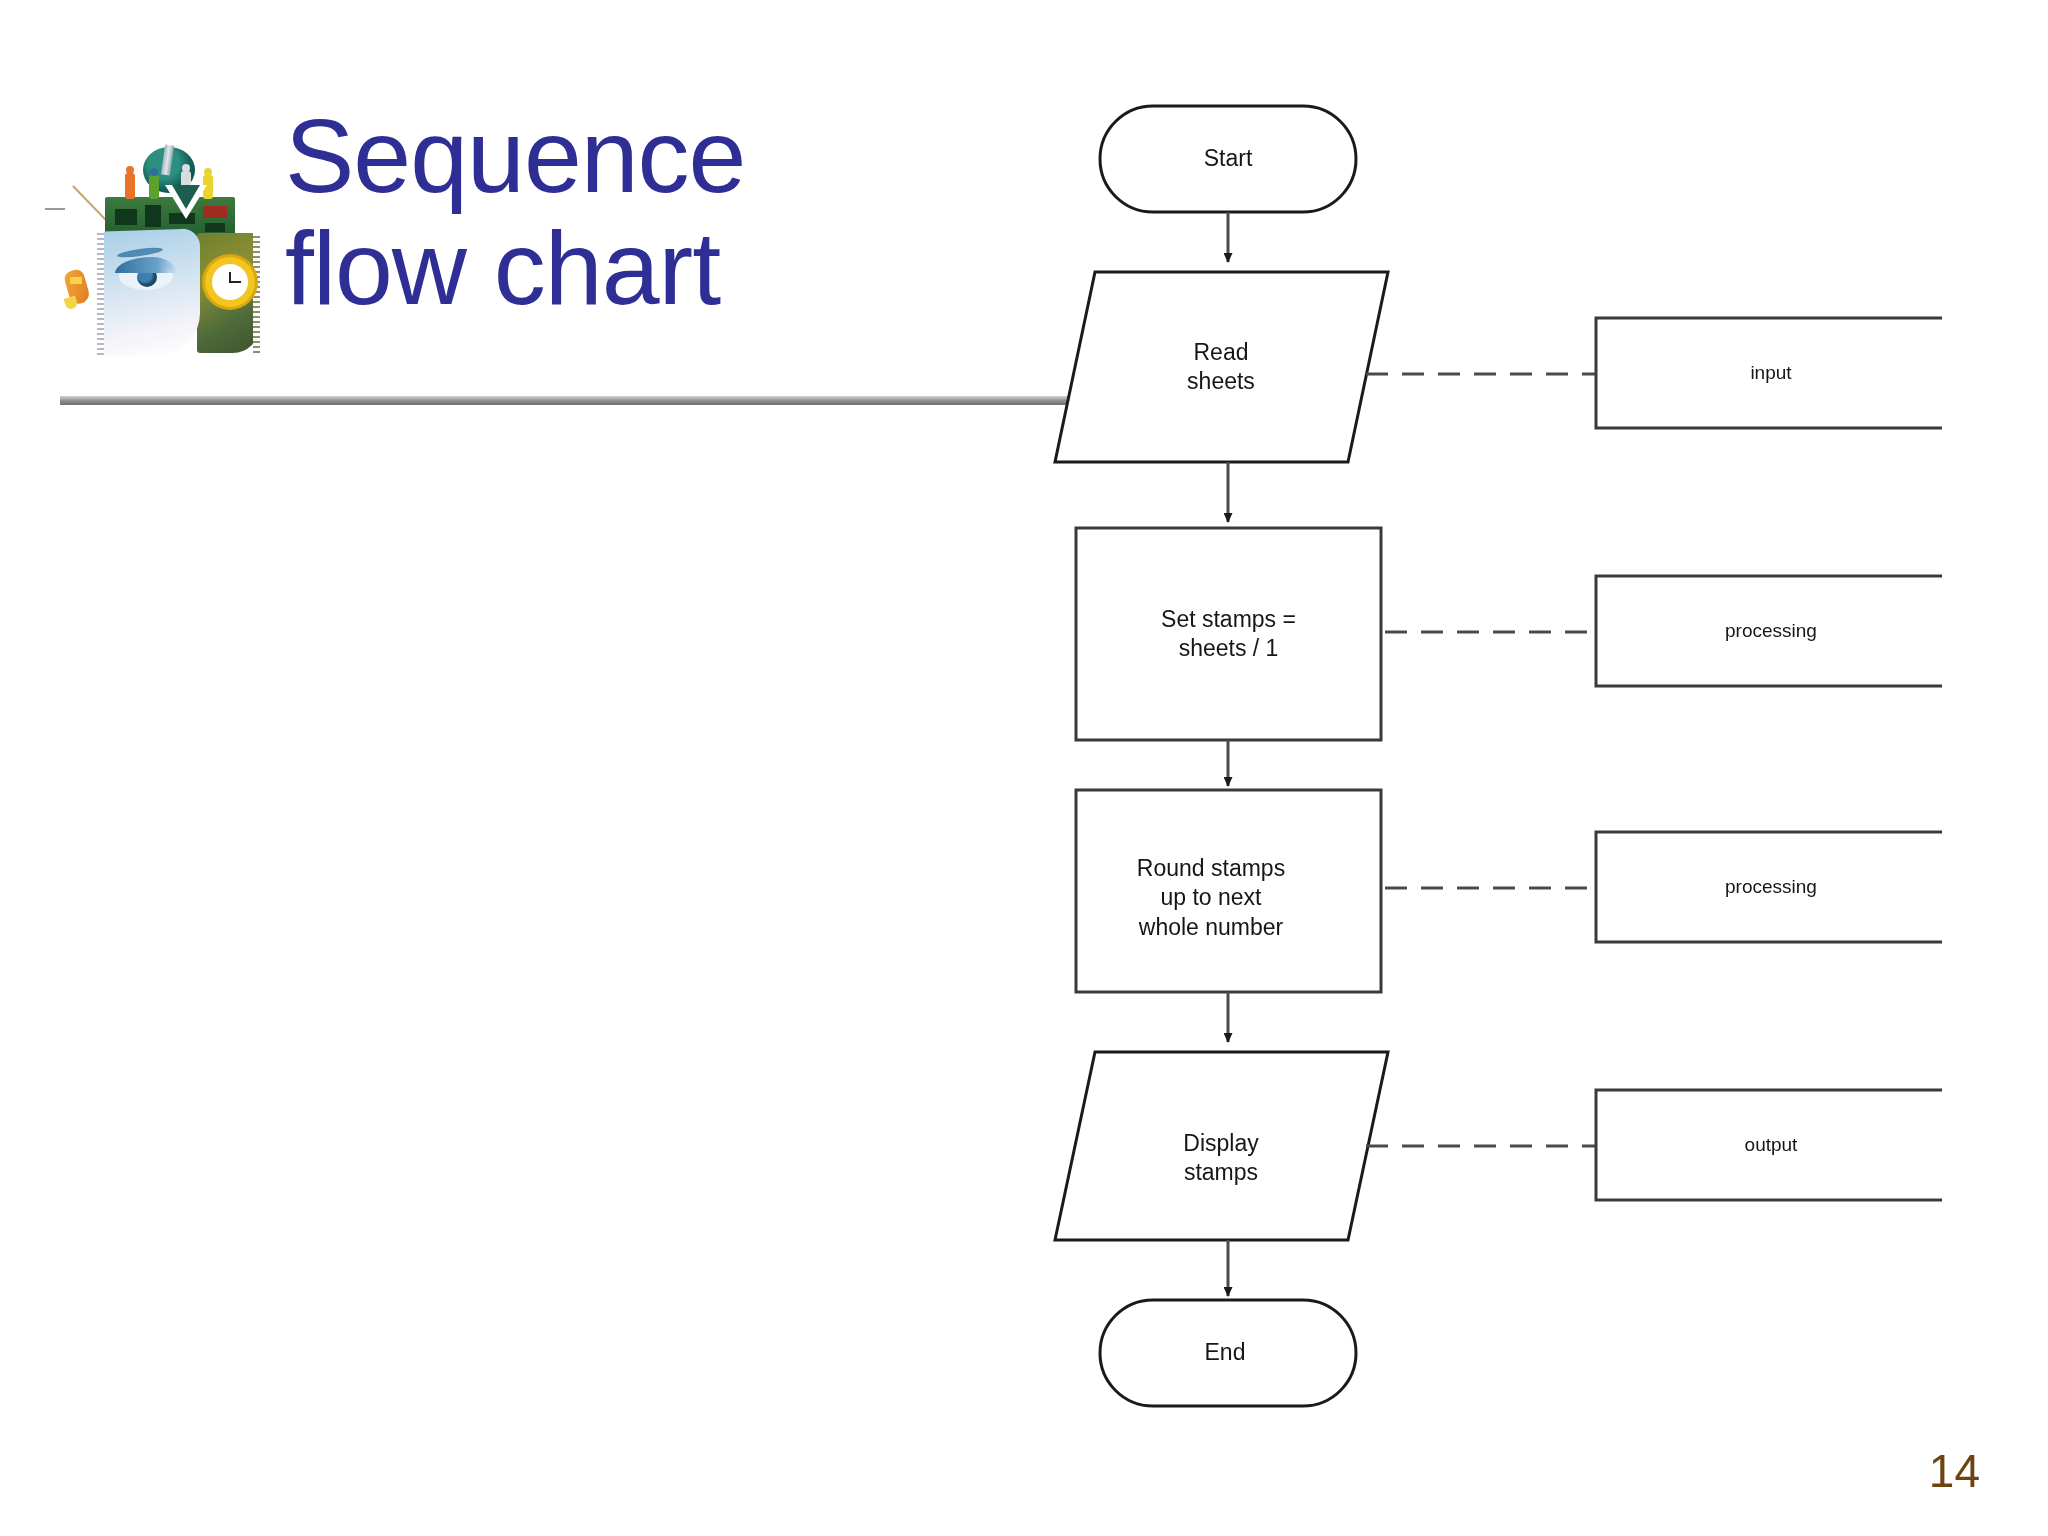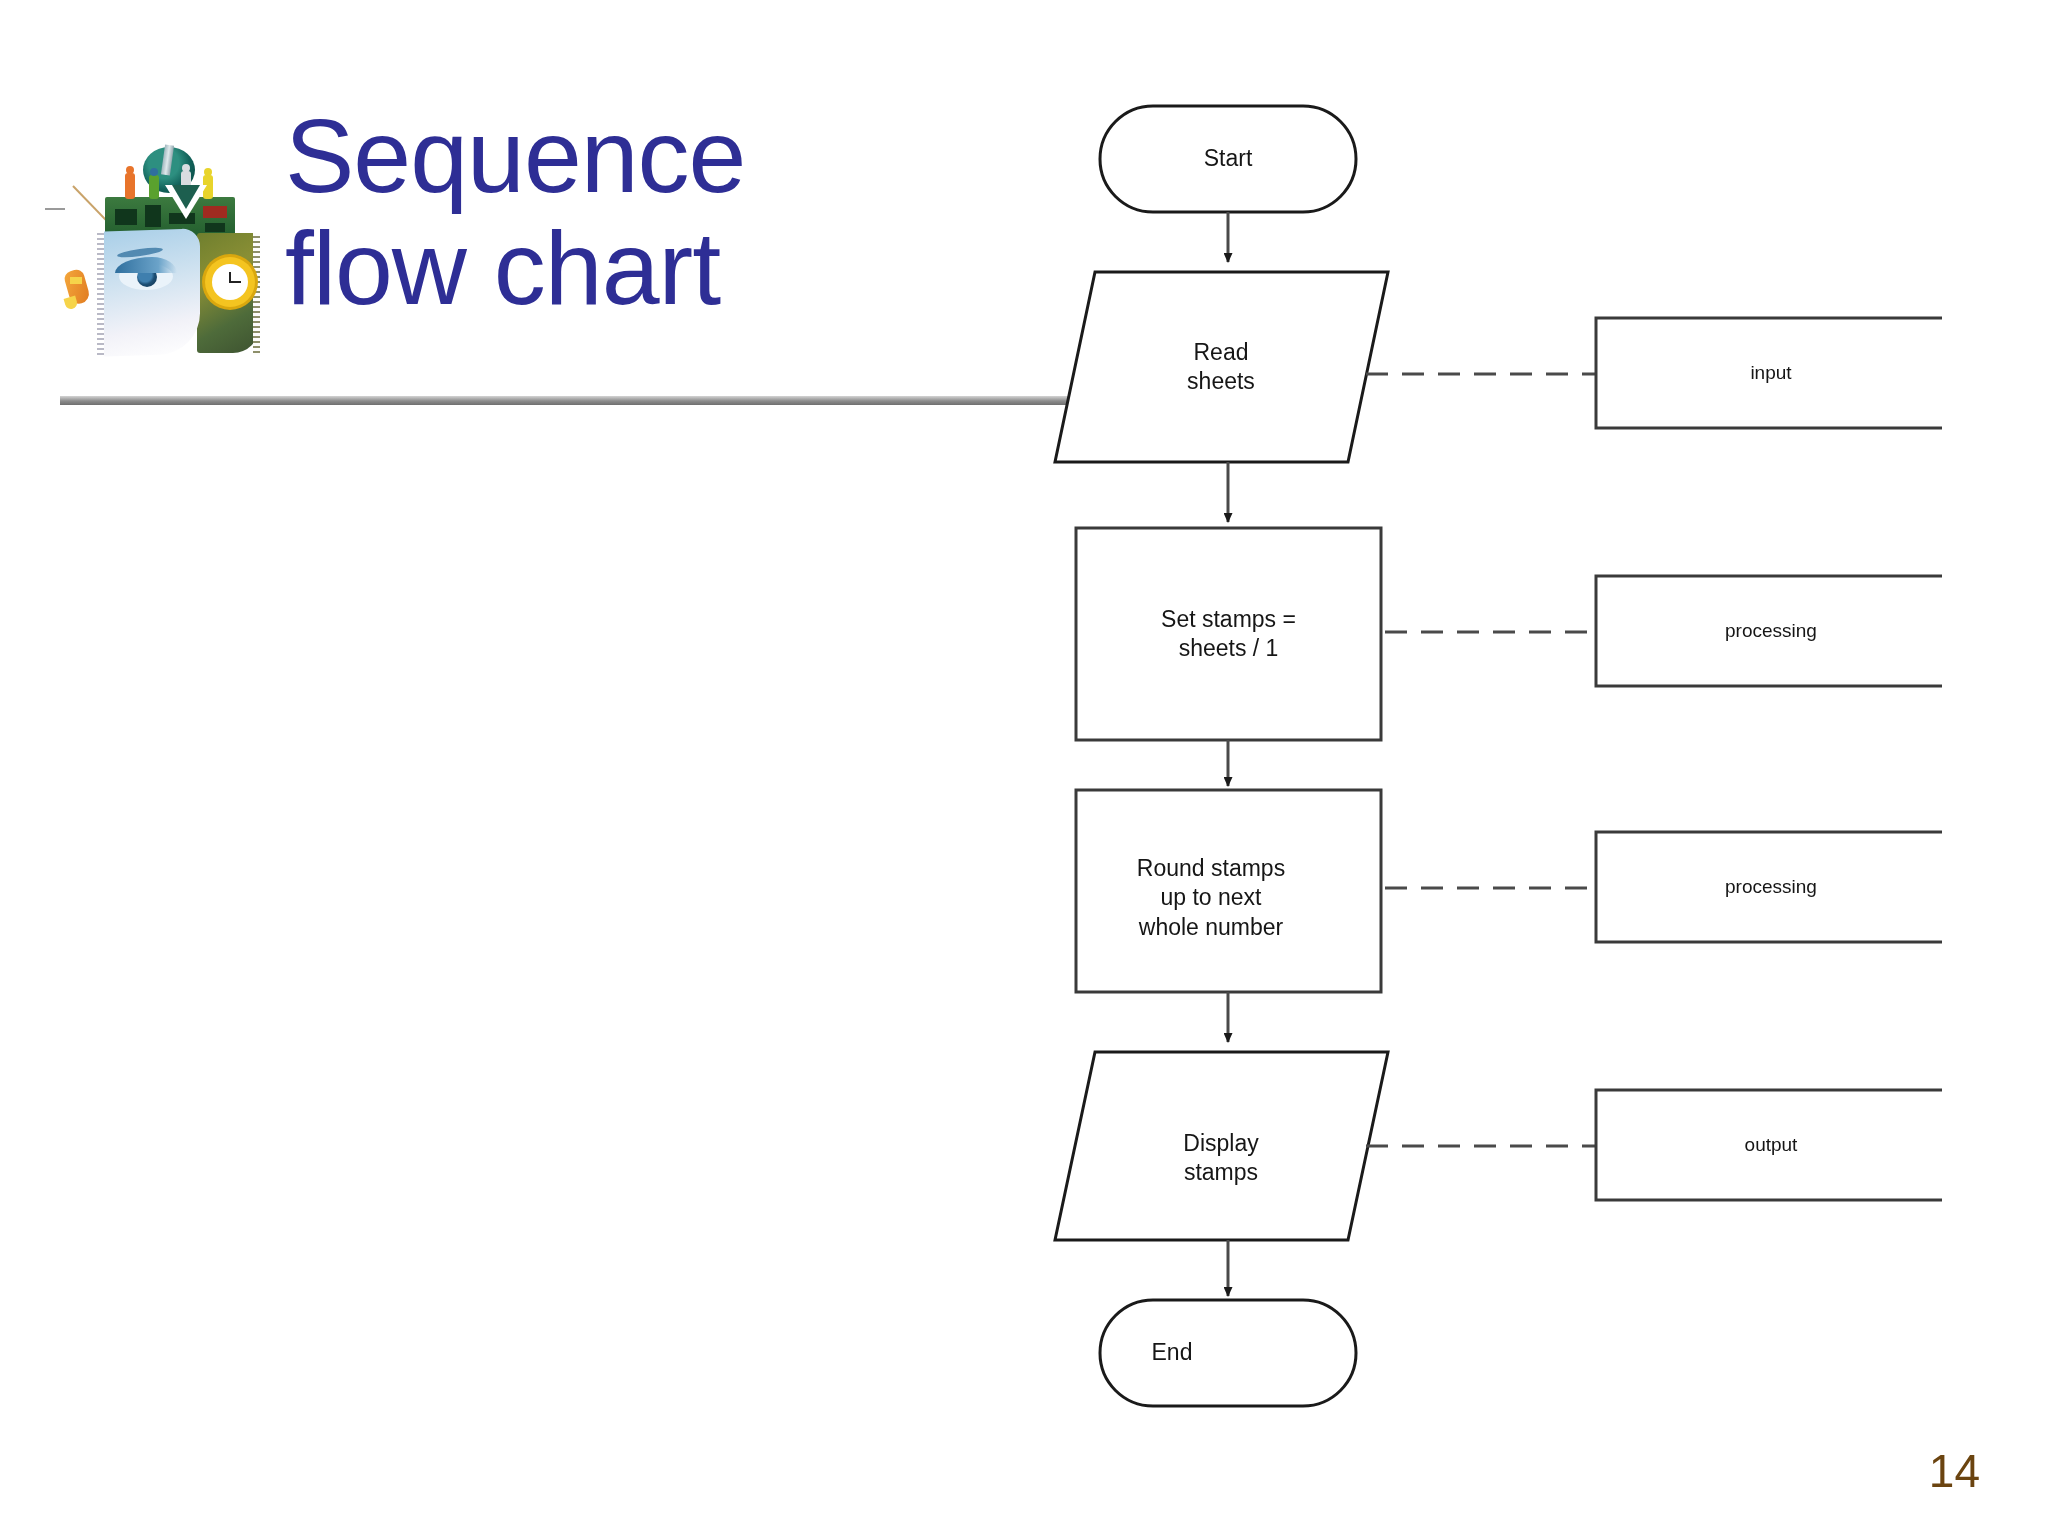--- a/index.html
+++ b/index.html
@@ -320,21 +320,21 @@
 <div class="fc-label" style="left:1076px; top:528px; width:305px; height:212px;">Set stamps =
 sheets / 1</div>
 
 <div class="fc-label" style="left:1076px; top:790px; width:270px; height:202px;margin-top:7px;">Round stamps
 up to next
 whole number</div>
 
 <div class="fc-label" style="left:1076px; top:1052px; width:290px; height:212px;">Display
 stamps</div>
 
-<div class="fc-label" style="left:1044px; top:1300px; width:256px; height:106px;">End</div>
+<div class="fc-label" style="left:1097px; top:1300px; width:256px; height:106px;">End</div>
 
 <div class="tag-label" style="left:1596px; top:318px; width:350px; height:110px; justify-content:center;">input</div>
 
 <div class="tag-label" style="left:1596px; top:576px; width:350px; height:110px; justify-content:center;">processing</div>
 
 <div class="tag-label" style="left:1596px; top:832px; width:350px; height:110px; justify-content:center;">processing</div>
 
 <div class="tag-label" style="left:1596px; top:1090px; width:350px; height:110px; justify-content:center;">output</div>
 
 <div id="page-number">14</div>

